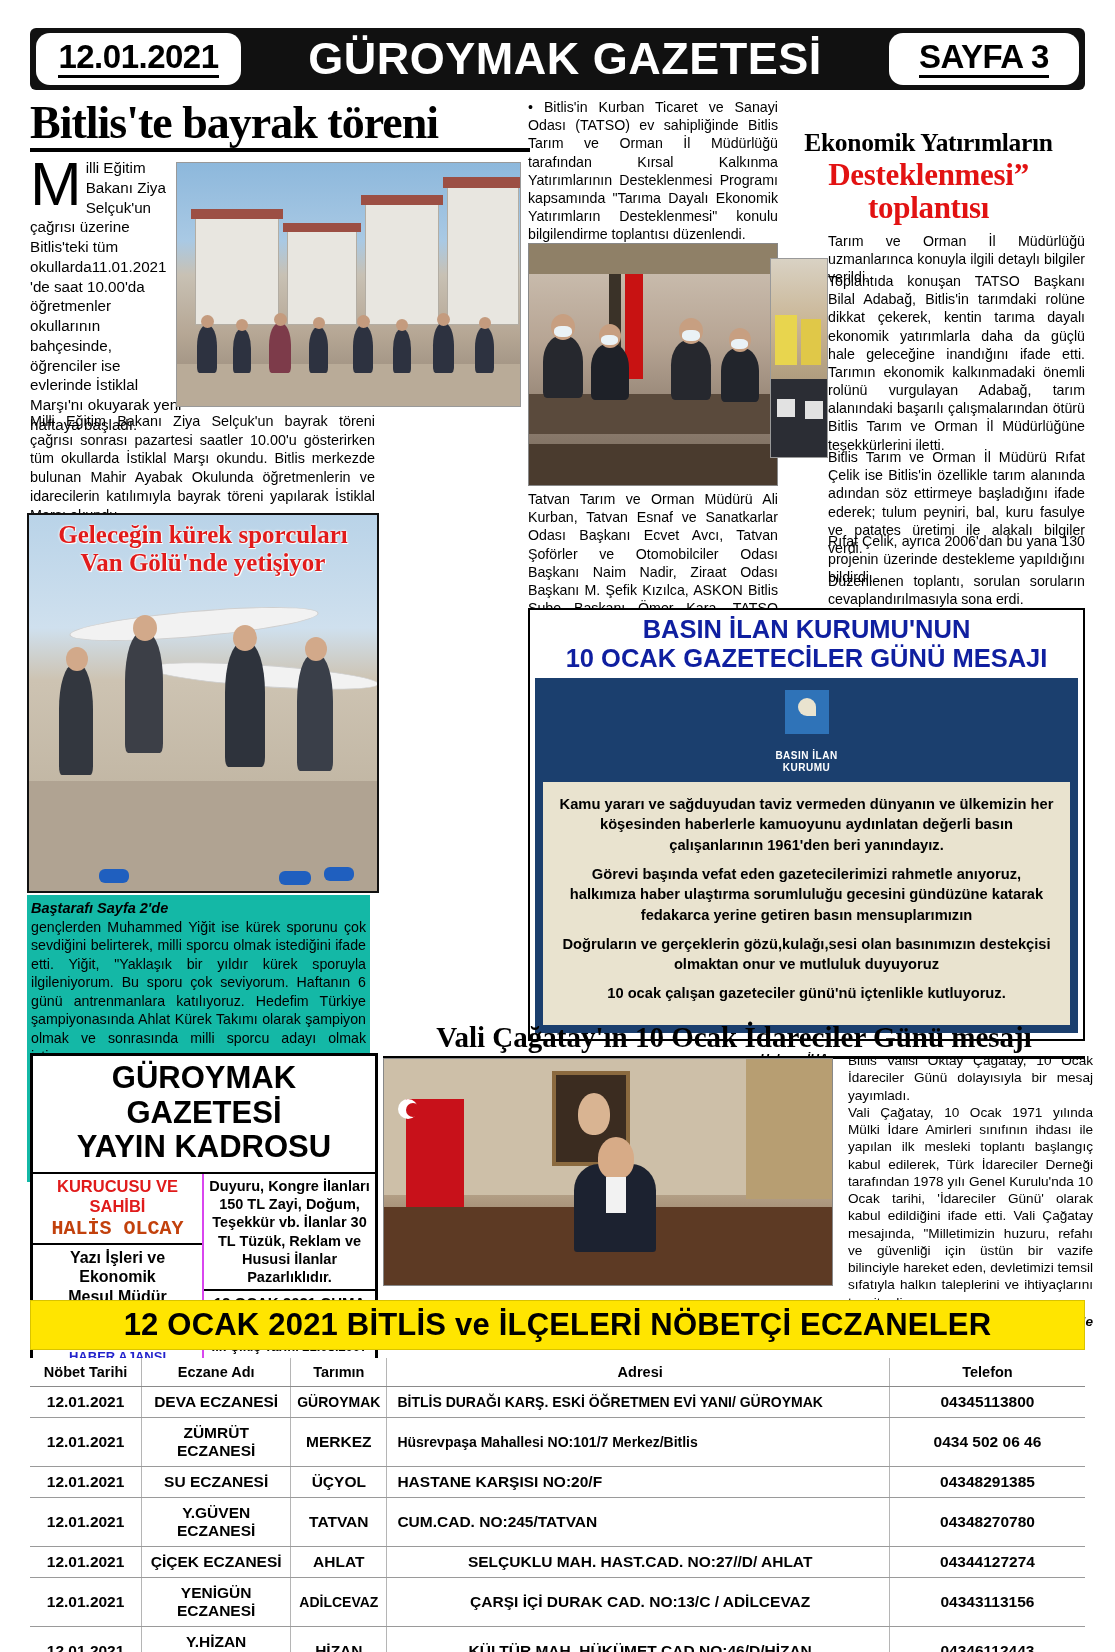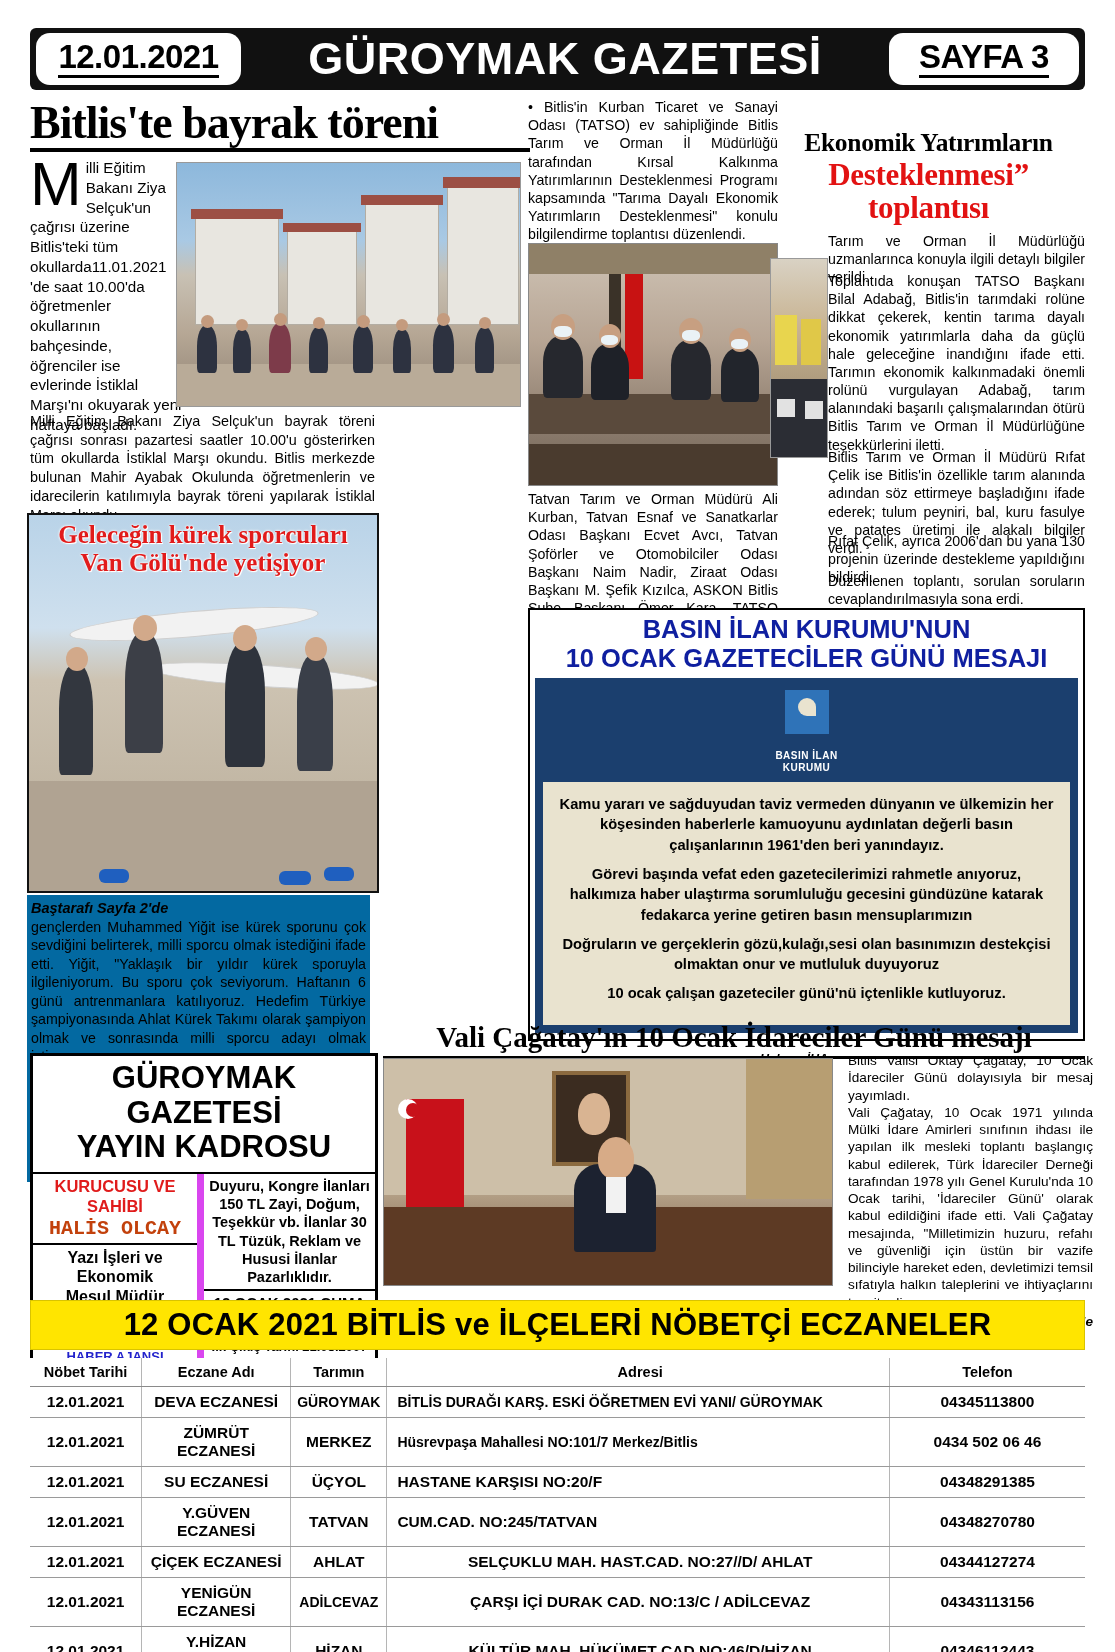--- a/index.html
+++ b/index.html
@@ -74,28 +74,28 @@
     background:linear-gradient(#b9d3e8 0%, #cfe0ee 30%, #cdc3b2 44%, #b7ab97 100%);
   }
   .rw-boat { position:absolute; background:#f2f2f2; border:1px solid #cfcfcf; border-radius:50%; }
   .rw-person { position:absolute; background:#3c3f47; border-radius:40% 40% 8% 8%; }
   .rw-head { position:absolute; background:#d2a98a; border-radius:50%; }
   .rowing-title {
     position:absolute; left:0; top:6px; width:100%; text-align:center;
     color:#e11b1b; font-family:"Liberation Serif", serif; font-weight:bold;
     font-size:25px; line-height:1.12; text-shadow:0 0 2px #fff, 0 0 3px #fff, 1px 1px 0 #fff;
   }
-  .rowing-body { position:absolute; left:27px; top:895px; width:343px; font-size:14.2px; line-height:1.3; background:#0369a1; padding:4px 4px 6px 4px; }
+  .rowing-body { position:absolute; left:27px; top:895px; width:343px; font-size:14.2px; line-height:1.3; background:#14b8a6; padding:4px 4px 6px 4px; }
   .bastarafi { font-weight:bold; font-style:italic; font-size:14.5px; }
 
   
   .kadro { position:absolute; left:30px; top:1053px; width:348px; border:3px solid #000; background:#fff; }
   .kadro-title { text-align:center; font-weight:bold; font-size:31px; line-height:1.12; padding:5px 0 7px 0; border-bottom:2px solid #000; }
   .kadro-grid { display:flex; }
-  .kadro-l { width:50%; border-right:7px solid #d946ef; }
+  .kadro-l { width:50%; border-right:2px solid #d946ef; }
   .kadro-r { width:50%; }
   .kcell { padding:3px 4px; text-align:center; }
   .kcell + .kcell { border-top:2px solid #000; }
   .kred { color:#e01b1b; font-weight:bold; font-size:16.5px; line-height:1.2; }
   .kred2 { color:#c2410c; font-weight:bold; font-size:20px; font-family:Liberation Mono, monospace; }
   .kblk { font-weight:bold; font-size:16px; line-height:1.22; }
   .kblue { color:#2222cc; font-weight:bold; font-size:13px; line-height:1.2; }
   .ksm { font-weight:bold; font-size:15px; line-height:1.25; }
   .ksm2 { font-weight:bold; font-size:14.5px; line-height:1.25; }
   .ktiny { font-size:13px; font-weight:bold; }

